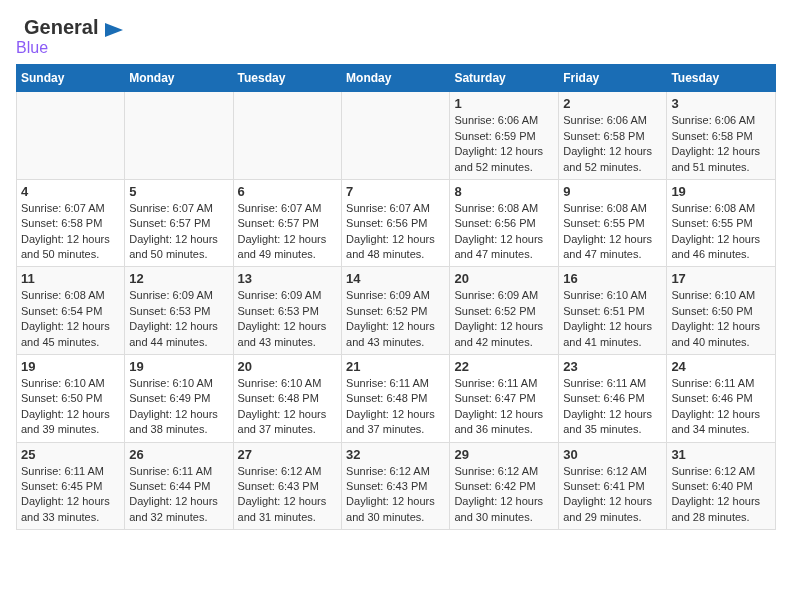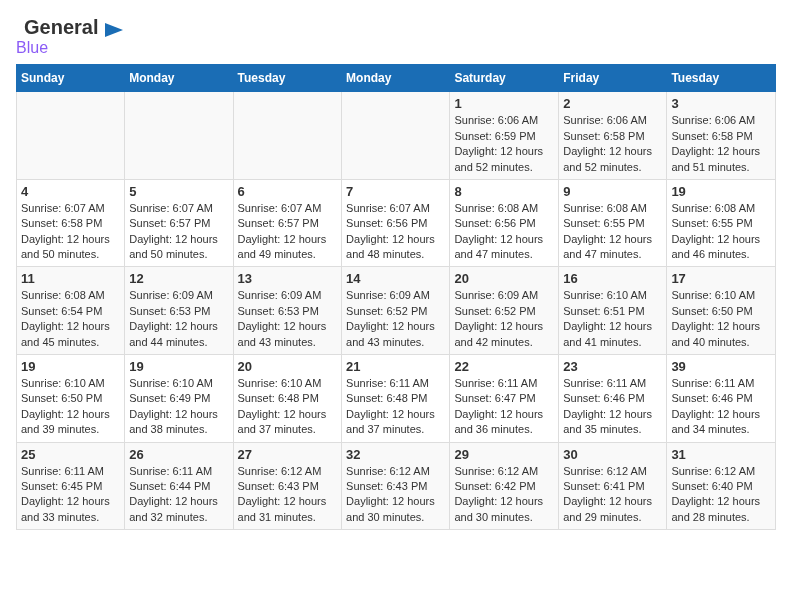--- a/index.html
+++ b/index.html
@@ -212,21 +212,21 @@
         </td>
         <td>
           <span class="day-number">22</span>
           <div class="day-info">Sunrise: 6:11 AM<br>Sunset: 6:47 PM<br>Daylight: 12 hours and 36 minutes.</div>
         </td>
         <td>
           <span class="day-number">23</span>
           <div class="day-info">Sunrise: 6:11 AM<br>Sunset: 6:46 PM<br>Daylight: 12 hours and 35 minutes.</div>
         </td>
         <td>
-          <span class="day-number">39</span>
+          <span class="day-number">24</span>
           <div class="day-info">Sunrise: 6:11 AM<br>Sunset: 6:46 PM<br>Daylight: 12 hours and 34 minutes.</div>
         </td>
       </tr>
       <tr>
         <td>
           <span class="day-number">25</span>
           <div class="day-info">Sunrise: 6:11 AM<br>Sunset: 6:45 PM<br>Daylight: 12 hours and 33 minutes.</div>
         </td>
         <td>
           <span class="day-number">26</span>

